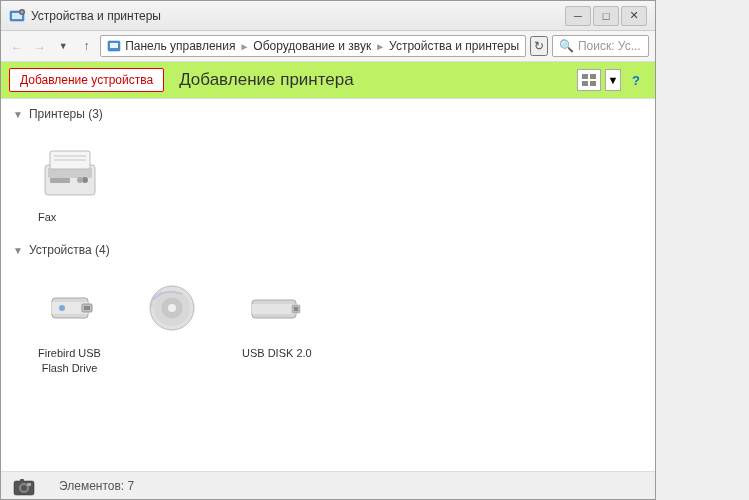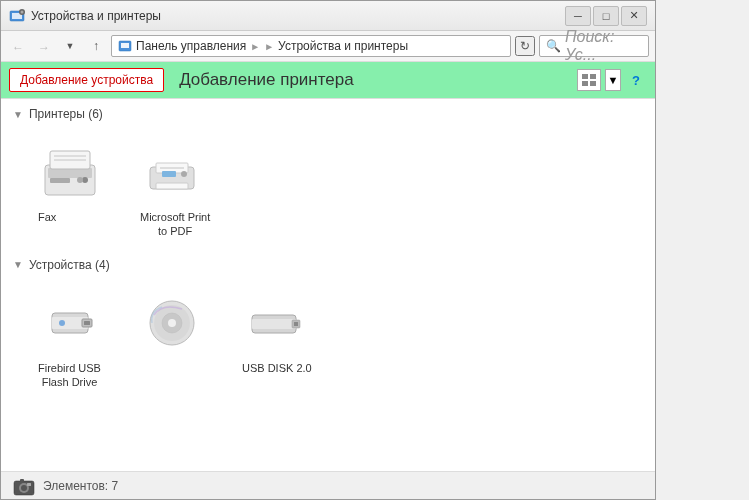--- a/index.html
+++ b/index.html
@@ -126,21 +126,21 @@
       font-size: 12px;
       background: #fff;
       color: #999;
       display: flex;
       align-items: center;
       gap: 4px;
     }
 
     
     .action-bar {
-      background: #86efac;
+      background: #bef264;
       border-bottom: 1px solid #ddd;
       padding: 3px 8px;
       display: flex;
       align-items: center;
       gap: 4px;
       flex-shrink: 0;
     }
     .action-btn {
       padding: 4px 10px;
       border: 1px solid #e00;
@@ -254,21 +254,21 @@
     .status-bar {
       height: 28px;
       background: #f0f0f0;
       border-top: 1px solid #ddd;
       display: flex;
       align-items: center;
       padding: 0 12px;
       font-size: 12px;
       color: #555;
       flex-shrink: 0;
-      gap: 8px;
+      gap: 24px;
     }
     .status-icon {
       width: 22px;
       height: 22px;
       display: flex;
       align-items: center;
       justify-content: center;
     }
 
     
@@ -302,29 +302,30 @@
     <button class="nav-btn" style="font-size:9px;">▼</button>
     <button class="nav-btn">↑</button>
 
     <div class="address-bar">
       <svg width="14" height="14" viewBox="0 0 14 14">
         <rect x="1" y="2" width="12" height="10" rx="1" fill="#4a90d9" stroke="#2a70b9" stroke-width="0.5"></rect>
         <rect x="3" y="4" width="8" height="5" fill="#fff" opacity="0.9"></rect>
       </svg>
       <span class="breadcrumb-item">Панель управления</span>
       <span class="breadcrumb-sep">►</span>
+      <span class="breadcrumb-item">Оборудование и звук</span>
       <span class="breadcrumb-sep">►</span>
       <span class="breadcrumb-item">Устройства и принтеры</span>
     </div>
 
     <button class="address-refresh">↻</button>
 
     <div class="search-box">
       <span style="color:#999;">🔍</span>
-      <span style="color:#999;font-size:16px;font-style:italic;">Поиск: Ус...</span>
+      <span style="color:#999;font-size:12px;">Поиск: Ус...</span>
     </div>
   </div>
 
   <div class="action-bar">
     <button class="action-btn">Добавление устройства</button>
     <button class="action-btn-normal">Добавление принтера</button>
     <div class="view-controls">
       <div class="view-btn">
         <svg width="14" height="12" viewBox="0 0 14 12">
           <rect x="0" y="0" width="6" height="5" fill="#888"></rect>
@@ -335,21 +336,21 @@
       </div>
       <div class="view-btn" style="width:16px;">▼</div>
       <button class="help-btn">?</button>
     </div>
   </div>
 
   <div class="content">
 
     <div class="section-header">
       <span class="chevron">▼</span>
-      <span class="section-title">Принтеры (6)</span>
+      <span class="section-title">Принтеры (3)</span>
     </div>
     <div class="device-grid">
 
       <div class="device-item">
         <div class="device-icon">
           <svg width="60" height="55" viewBox="0 0 60 55">
 
             <rect x="5" y="20" width="50" height="30" rx="3" fill="#e8e8e8" stroke="#bbb" stroke-width="1"></rect>
             <rect x="8" y="23" width="44" height="10" rx="1" fill="#ccc"></rect>
 
@@ -358,38 +359,20 @@
             <rect x="14" y="14" width="32" height="2" fill="#ddd"></rect>
 
             <circle cx="45" cy="35" r="3" fill="#888"></circle>
             <circle cx="40" cy="35" r="3" fill="#aaa"></circle>
             <rect x="10" y="33" width="20" height="5" rx="1" fill="#aaa"></rect>
           </svg>
         </div>
         <span class="device-label">Fax</span>
       </div>
 
-      <div class="device-item">
-        <div class="device-icon">
-          <svg width="60" height="55" viewBox="0 0 60 55">
-
-            <rect x="8" y="22" width="44" height="22" rx="3" fill="#e0e0e0" stroke="#bbb" stroke-width="1"></rect>
-
-            <rect x="14" y="18" width="32" height="10" rx="1" fill="#f8f8f8" stroke="#ccc" stroke-width="1"></rect>
-            <rect x="18" y="22" width="24" height="2" fill="#ddd"></rect>
-
-            <rect x="14" y="38" width="32" height="6" rx="1" fill="#f8f8f8" stroke="#ccc" stroke-width="1"></rect>
-
-            <rect x="20" y="26" width="14" height="6" rx="1" fill="#7eb5e0"></rect>
-
-            <circle cx="42" cy="29" r="3" fill="#aaa"></circle>
-          </svg>
-        </div>
-        <span class="device-label">Microsoft Print<br>to PDF</span>
-      </div>
 
     </div>
 
     <div class="section-header">
       <span class="chevron">▼</span>
       <span class="section-title">Устройства (4)</span>
     </div>
     <div class="device-grid">
 
 

